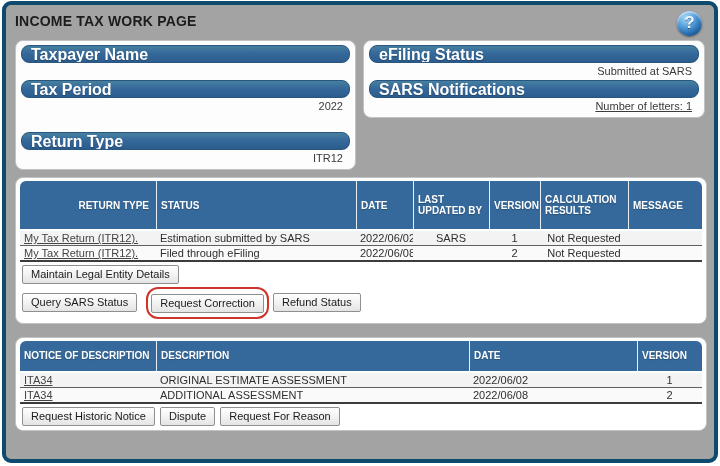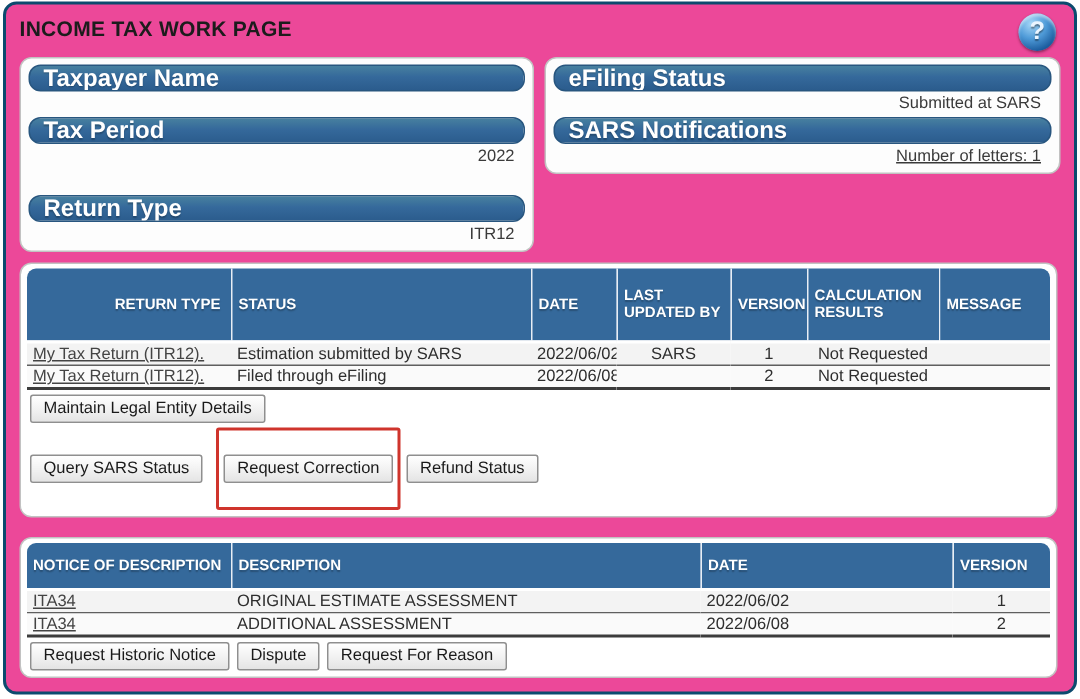--- a/index.html
+++ b/index.html
@@ -2,21 +2,21 @@
 <html><head>
 <meta charset="utf-8">
 <style>
   html,body{margin:0;padding:0;}
   body{
     width:720px;height:466px;position:relative;background:#ffffff;
     font-family:"Liberation Sans",sans-serif;overflow:hidden;
   }
   .frame{
     position:absolute;left:2px;top:1px;right:2px;bottom:3px;
-    border:2px solid #0c4a6e;border-radius:9px;background:#ec4899;
+    border:4px solid #0c4a6e;border-radius:9px;background:#a3a3a3;
     padding:5px 9px;box-sizing:border-box;
   }
   
   .title-row{display:flex;justify-content:space-between;align-items:flex-start;height:30px;}
   .page-title{font-size:14px;font-weight:bold;color:#1c1c1c;letter-spacing:.2px;padding-top:3px;}
   .help-icon{
     width:25px;height:25px;border-radius:50%;margin:1px 3px 0 0;cursor:pointer;
     background:radial-gradient(circle at 35% 28%, #a8d8f8 0%, #4f9bd8 40%, #1b5c9e 75%, #134a82 100%);
     color:#eaf5ff;font-weight:bold;font-size:17px;line-height:24px;text-align:center;
     box-shadow:inset 0 2px 2px rgba(255,255,255,.55), 0 1px 2px rgba(0,0,0,.45);
@@ -66,21 +66,21 @@
     display:inline-block;vertical-align:middle;cursor:pointer;
     border:1px solid #8f8f8f;border-radius:2px;
     background:linear-gradient(180deg,#ffffff 0%,#f1f1f1 55%,#e4e4e4 100%);
     padding:2px 8px;font-size:11px;color:#1a1a1a;line-height:13px;
   }
   .btn-row{margin:3px 0 0 2px;}
   .btn-row + .btn-row{margin-top:3px;}
   .btn-gap{margin-right:5px;}
   .red-box{
     display:inline-block;vertical-align:middle;
-    border:2px solid #cf342c;border-radius:2px;padding:16px 3px;margin:0 4px;
+    border:2px solid #cf342c;border-radius:12px;padding:4px 3px;margin:0 4px;
   }
 </style>
 </head>
 <body>
 
 <div class="frame">
 
   <div class="title-row">
     <div class="page-title">INCOME TAX WORK PAGE</div>
     <div class="help-icon">?</div>

